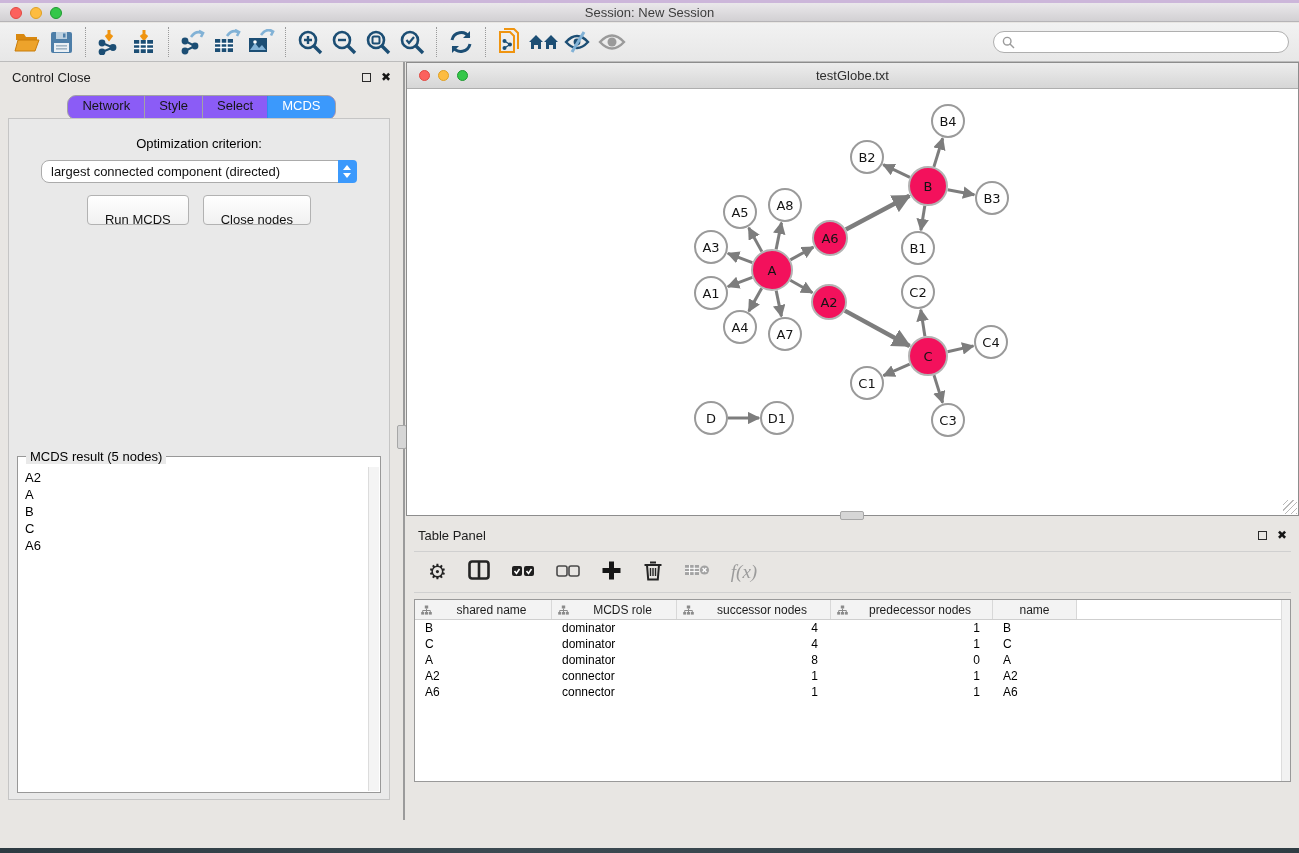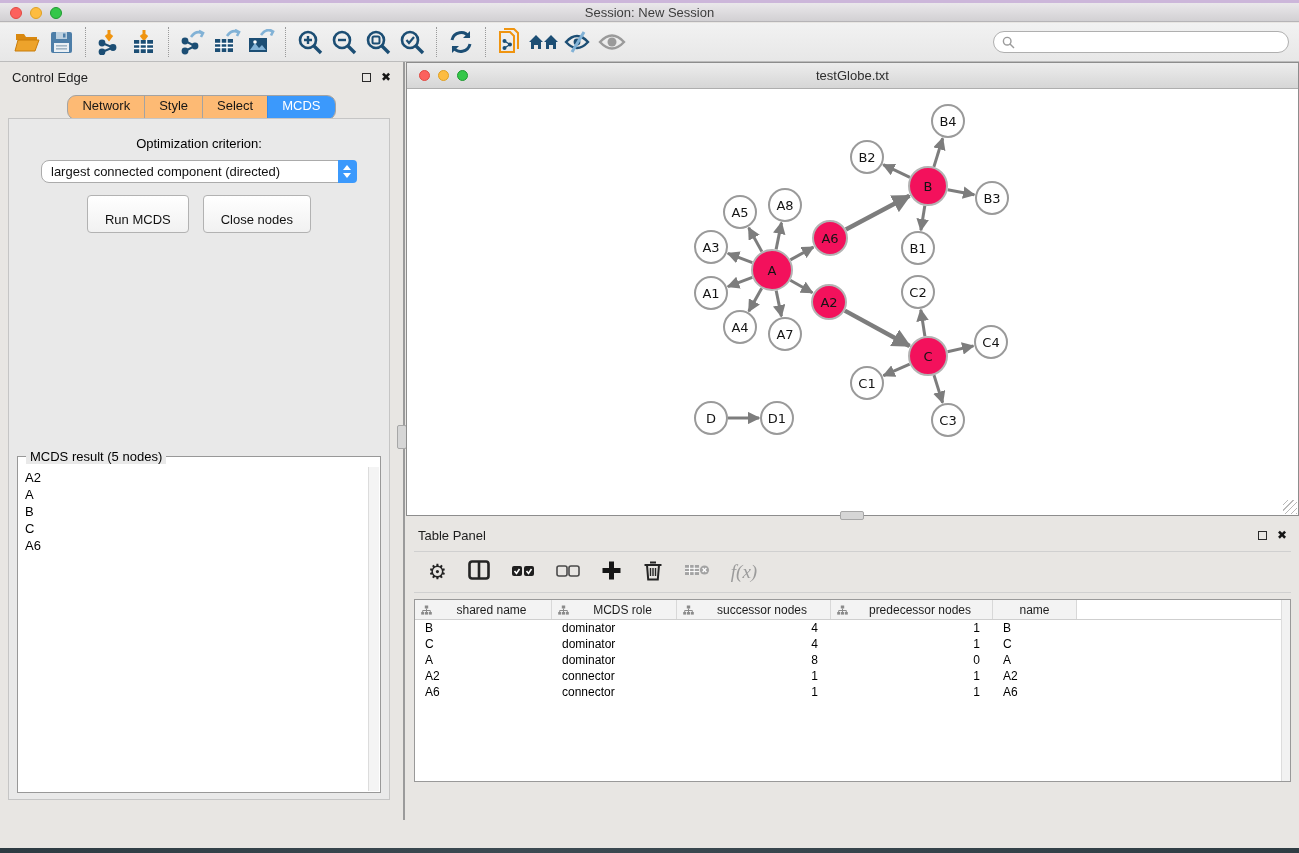--- a/index.html
+++ b/index.html
@@ -28,35 +28,35 @@
     border-radius:12px; display:flex; align-items:center; padding:0 8px; }
   .searchbox input { border:none; outline:none; flex:1; font-size:12px; font-family:"Liberation Sans",sans-serif; background:transparent; }
 
   
   .cpanel { position:absolute; left:0; top:62px; width:403px; height:758px; }
   .panel-head { height:30px; display:flex; align-items:center; padding:0 12px; font-size:13px; color:#1d1d1d; }
   .panel-head .sp { flex:1; }
   .icon-float { width:9px; height:9px; border:1.5px solid #2a2a2a; display:inline-block; margin-right:10px; }
   .icon-close { font-family:"DejaVu Sans",sans-serif; font-size:12px; font-weight:bold; color:#161616; line-height:1; }
   .cp-tabs-wrap { position:absolute; left:0; top:33px; width:403px; text-align:center; }
-  .segmented { display:inline-flex; background:#fdba74; border:1px solid #a3a3a3; border-radius:9px; overflow:hidden; height:25px; font-size:13px; color:#161616; }
+  .segmented { display:inline-flex; background:#8b5cf6; border:1px solid #a3a3a3; border-radius:9px; overflow:hidden; height:25px; font-size:13px; color:#161616; }
   .segmented .seg { padding:0 14px; line-height:20px; border-left:1px solid #a3a3a3; }
   .segmented .seg:first-child { border-left:none; }
   .segmented .seg.active { background:#3b99fc; color:#fff; border-left-color:#2f8af0; }
   .cp-body { position:absolute; left:8px; top:56px; width:382px; height:682px;
     background:#e9e9e9; border:1px solid #c5c5c5; }
   .opt-label { margin-top:17px; text-align:center; font-size:13px; color:#000; }
   .combo { position:relative; width:316px; height:23px; margin:9px auto 0 auto; background:#fff;
     border:1px solid #ababab; border-radius:8px; }
   .combo .val { position:absolute; left:9px; right:24px; top:0; line-height:21px; font-size:13px; color:#111; white-space:nowrap; overflow:hidden; }
   .combo .cap { position:absolute; right:-1px; top:-1px; width:19px; height:23px; background:#3b99fc; border-radius:0 4px 4px 0; }
   .combo .cap .up { position:absolute; left:5px; top:5px; width:0; height:0; border-left:4.5px solid transparent; border-right:4.5px solid transparent; border-bottom:5px solid #fff; }
   .combo .cap .dn { position:absolute; left:5px; bottom:5px; width:0; height:0; border-left:4.5px solid transparent; border-right:4.5px solid transparent; border-top:5px solid #fff; }
   .btn-row { margin-top:12px; display:flex; justify-content:center; gap:14px; }
-  .pushbtn { height:38px; padding:14px 17px; font-size:13px; color:#111; background:linear-gradient(#ffffff,#f1f1f1);
+  .pushbtn { height:30px; padding:14px 17px; font-size:13px; color:#111; background:linear-gradient(#ffffff,#f1f1f1);
     border:1px solid #b2b2b2; border-radius:4px; line-height:20px; }
   .groupbox { position:absolute; left:8px; right:8px; top:337px; bottom:6px; border:1px solid #989898; background:#fff; }
   .groupbox .legend { position:absolute; top:-8px; left:8px; background:#e9e9e9; padding:0 4px; font-size:13px; color:#000; }
   .groupbox .list { position:absolute; left:1px; top:10px; right:13px; bottom:1px; padding:2px 0 0 6px; overflow:hidden; }
   .groupbox .list .li { font-size:13px; line-height:17px; color:#000; }
   .groupbox .scroll { position:absolute; right:1px; top:10px; bottom:1px; width:11px; background:#f4f4f4; border-left:1px solid #dcdcdc; }
 
   
   .vsplit { position:absolute; left:403px; top:62px; width:2px; height:758px; background:#9b9b9b; }
   .vhandle { position:absolute; left:397px; top:425px; width:10px; height:24px; background:#d6d6d6; border:1px solid #a7a7a7; border-radius:2px; }
@@ -250,21 +250,21 @@
       <svg width="13" height="13" viewBox="0 0 13 13">
           <circle cx="5.2" cy="5.2" r="3.8" fill="none" stroke="#9b9b9b" stroke-width="1.4"></circle>
           <path d="M8 8l4 4" stroke="#9b9b9b" stroke-width="1.4"></path>
         </svg>
       <input type="text" placeholder="" style="">
     </div>
   </div>
 
   <div class="cpanel">
     <div class="panel-head">
-      <span>Control Edge</span>
+      <span>Control Close</span>
       <span class="sp"></span>
       <span class="icon-float"></span>
       <span class="icon-close">✖</span>
     </div>
     <div class="cp-tabs-wrap">
       <div class="segmented" id="cp-tabs">
           <div class="seg">Network</div>
           <div class="seg">Style</div>
           <div class="seg">Select</div>
           <div class="seg active">MCDS</div>

